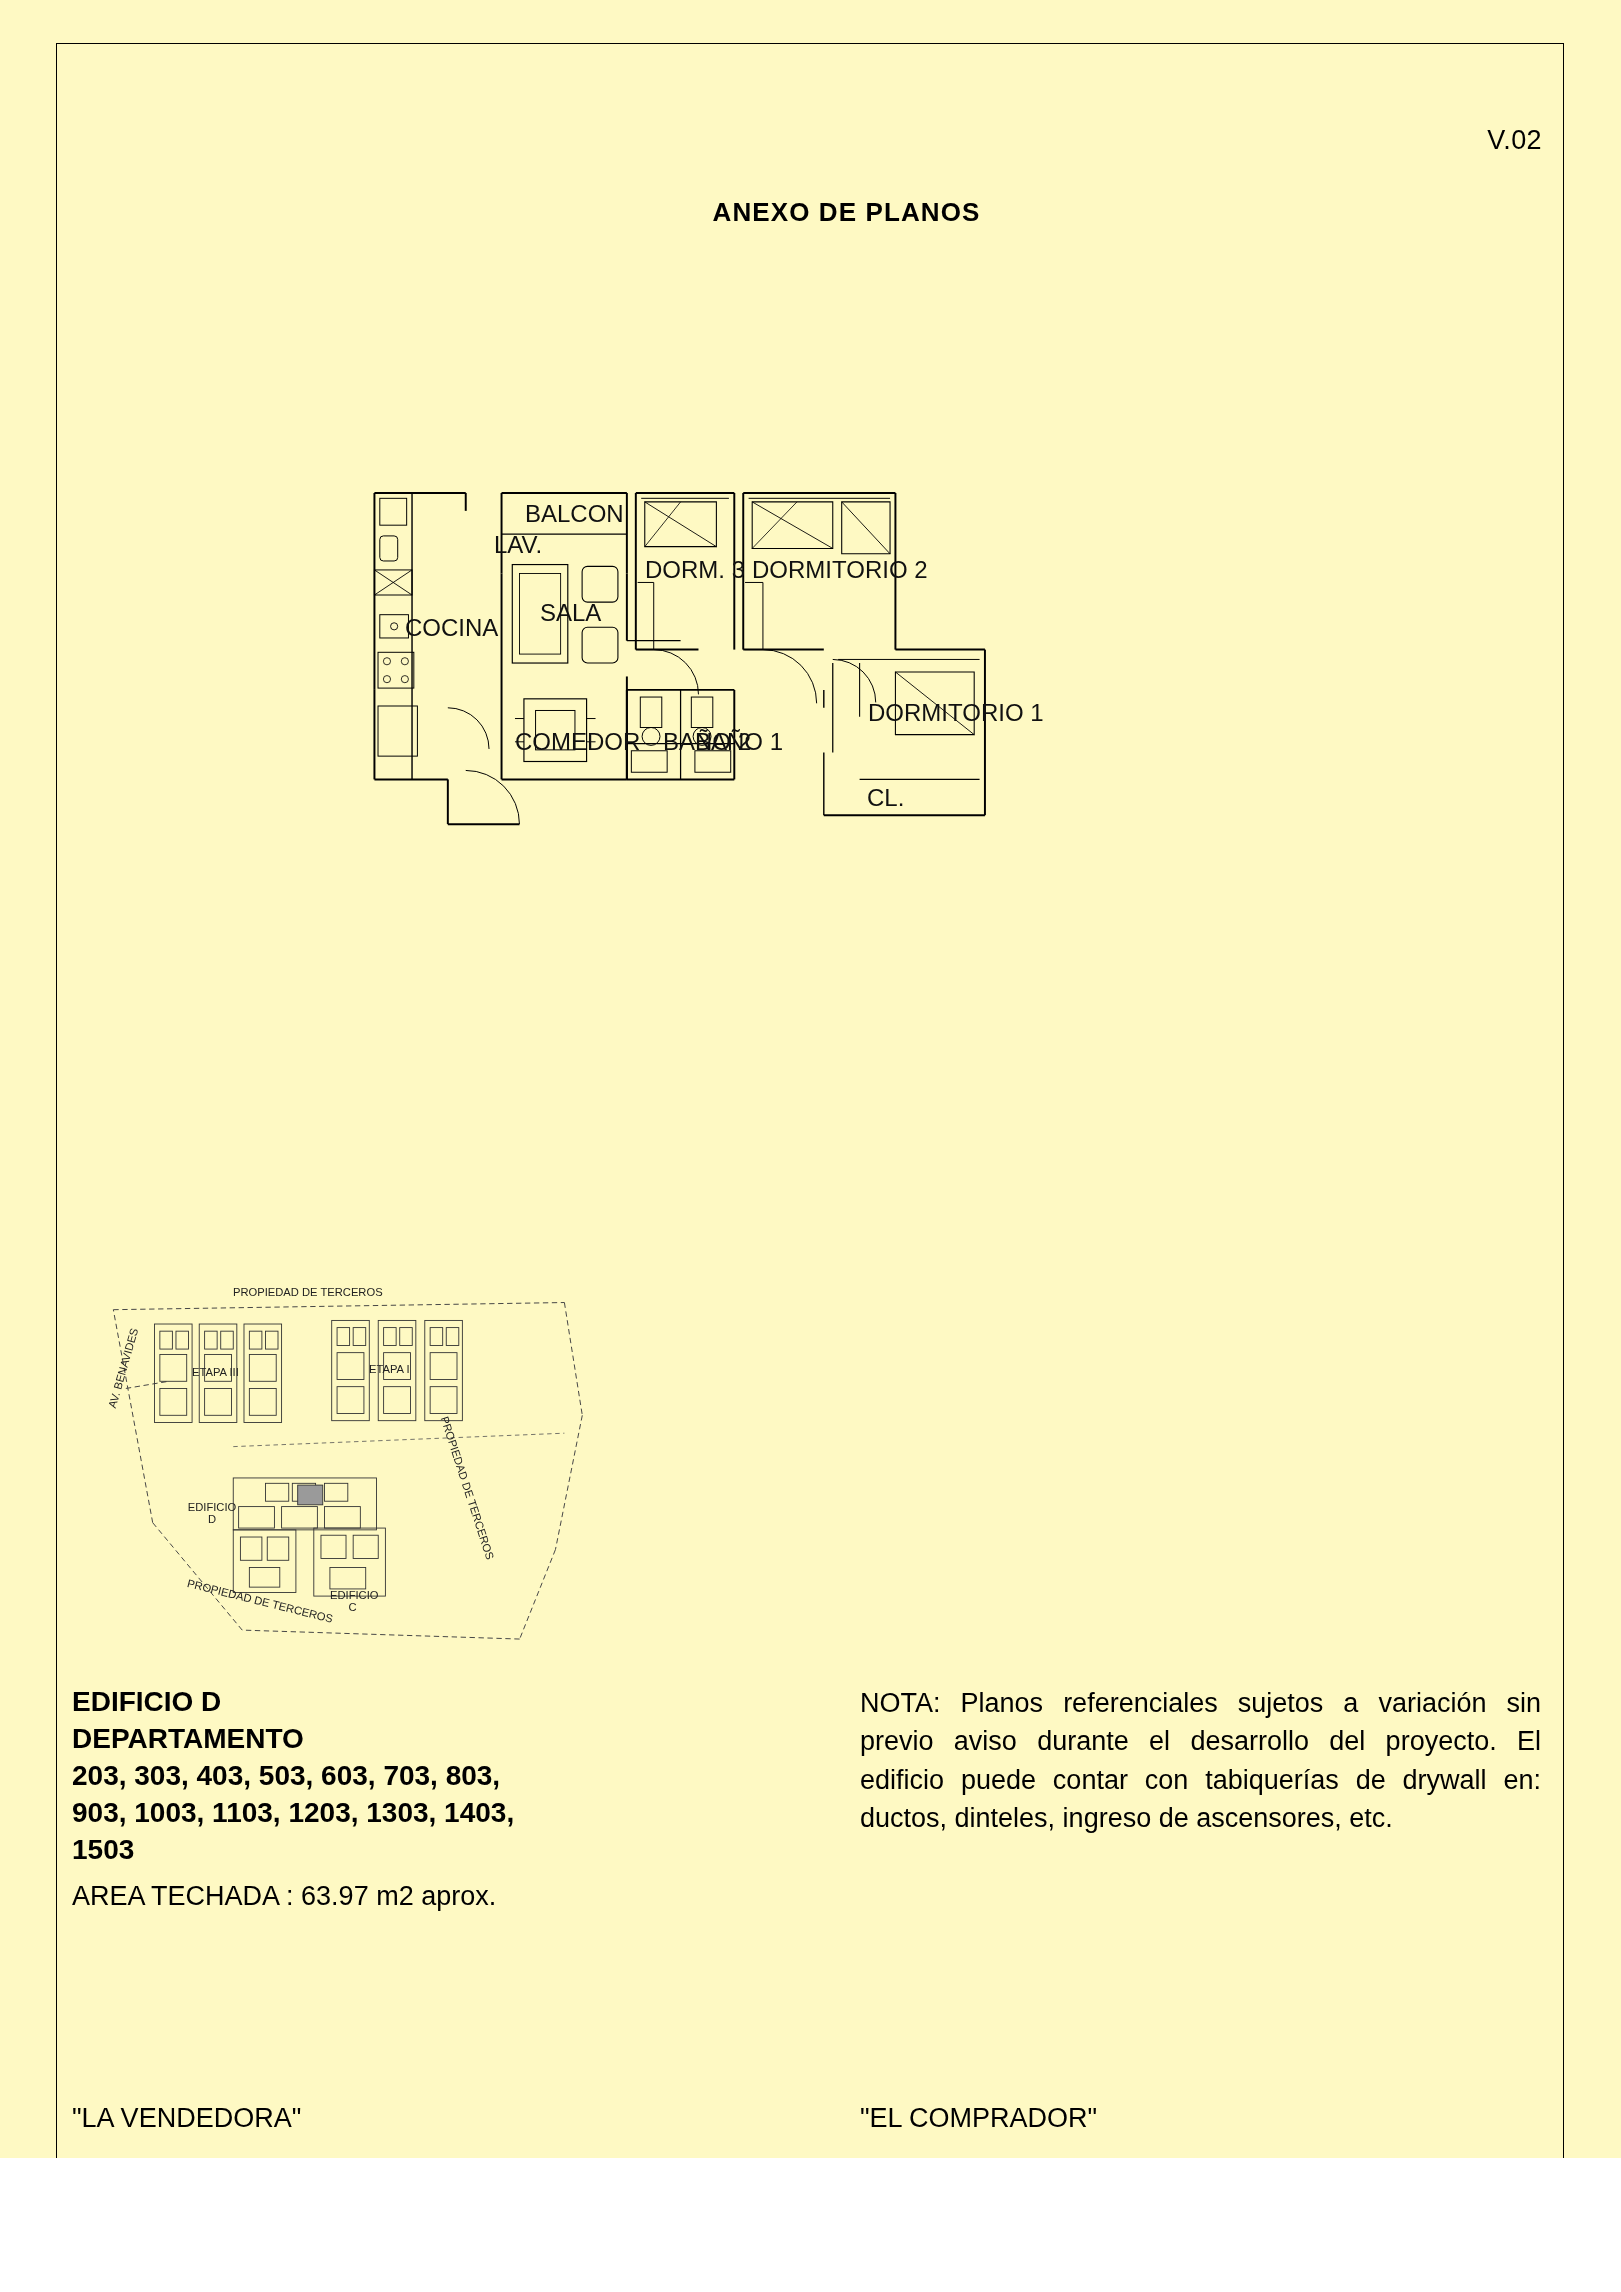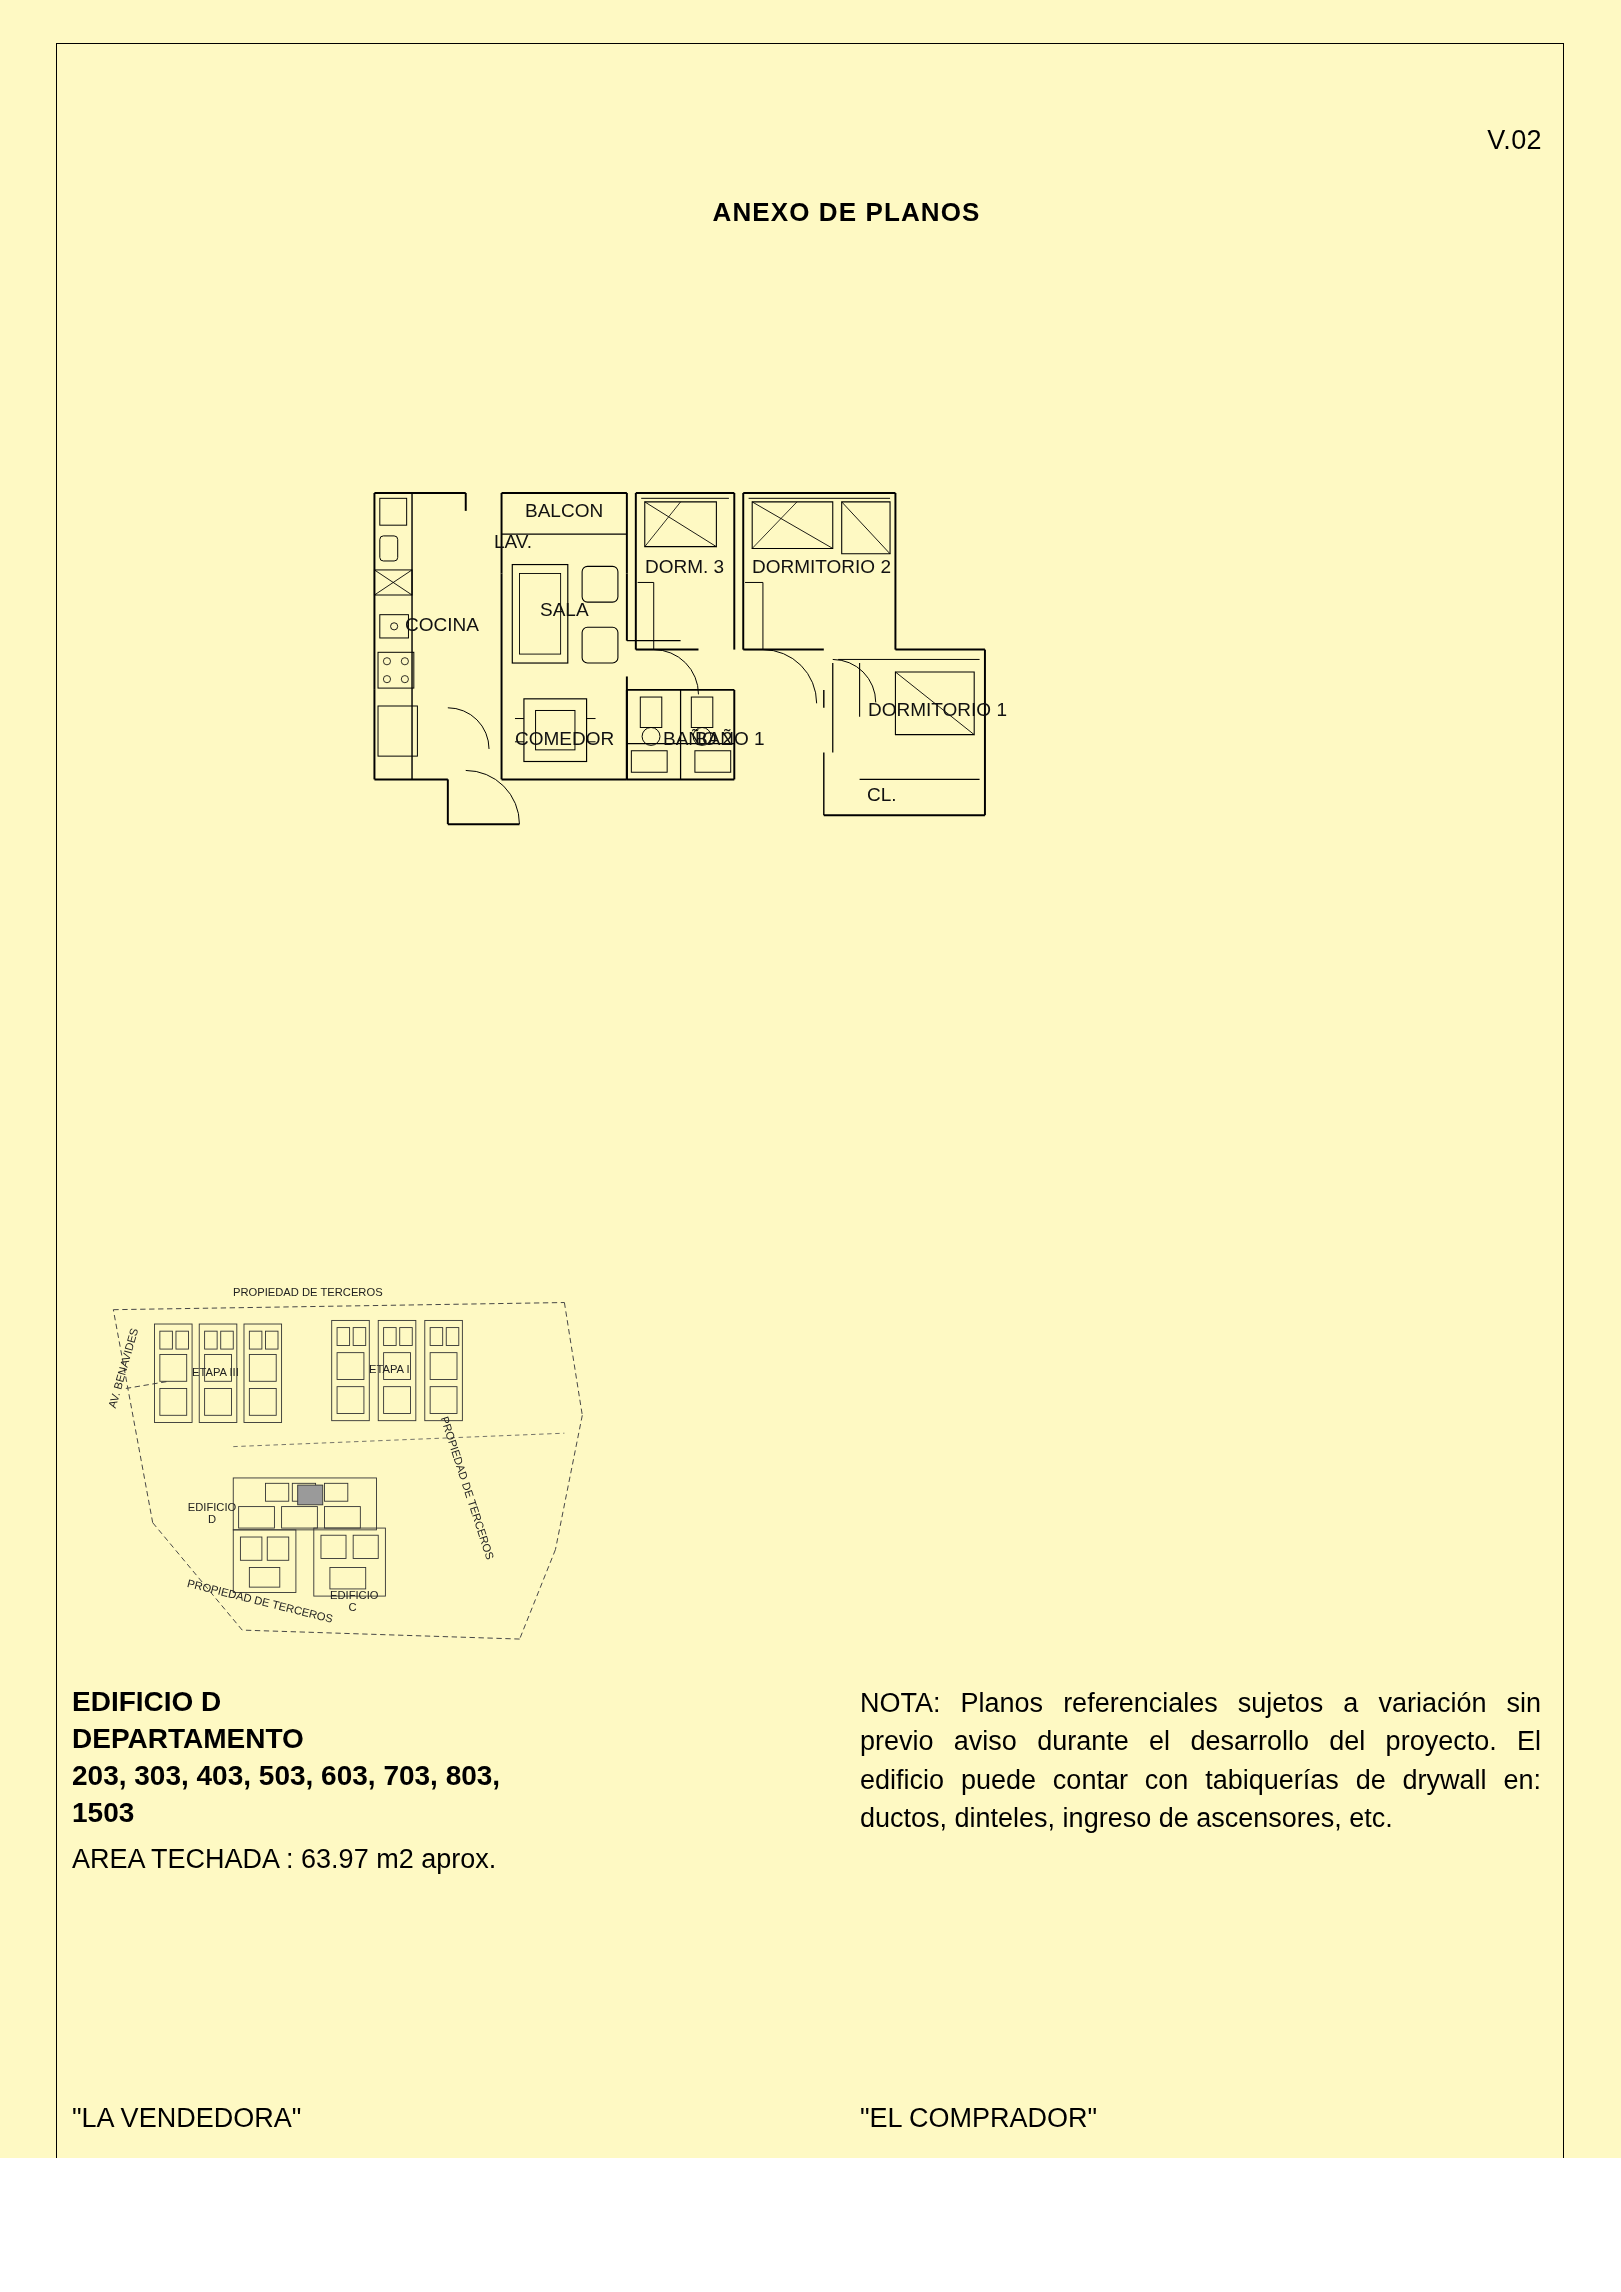--- a/index.html
+++ b/index.html
@@ -51,21 +51,21 @@
   #plan {
     position: absolute;
     left: 358px;
     top: 484px;
     width: 860px;
     height: 555px;
   }
   #plan svg { display: block; }
   .plan-label {
     position: absolute;
-    font-size: 19px;
+    font-size: 24px;
     white-space: nowrap;
     color: #111;
   }
 
   
   #sitemap {
     position: absolute;
     left: 99px;
     top: 1281px;
     width: 537px;
@@ -324,20 +324,21 @@
     <div class="site-label" style="left:351px; top:134px; transform:rotate(72deg); transform-origin:left top;">PROPIEDAD DE TERCEROS</div>
     <div class="site-label" style="left:90px; top:296px; transform:rotate(14deg); transform-origin:left top;">PROPIEDAD DE TERCEROS</div>
     <div class="site-label" style="left:86px; top:220px; width:54px; white-space:normal; text-align:center;">EDIFICIO D</div>
     <div class="site-label" style="left:231px; top:308px; width:45px; white-space:normal; text-align:center;">EDIFICIO C</div>
   </div>
 
   <div class="block-left">
     <div class="bl-line">EDIFICIO D</div>
     <div class="bl-line">DEPARTAMENTO</div>
     <div class="bl-line">203, 303, 403, 503, 603, 703, 803,</div>
+    <div class="bl-line">903, 1003, 1103, 1203, 1303, 1403,</div>
     <div class="bl-line">1503</div>
     <div class="bl-area">AREA TECHADA   : 63.97 m2 aprox.</div>
   </div>
 
   <div class="block-right">NOTA: Planos referenciales sujetos a variación sin previo aviso durante el desarrollo del proyecto. El edificio puede contar con tabiquerías de drywall en: ductos, dinteles, ingreso de ascensores, etc.</div>
 
   <div class="sign-left">"LA VENDEDORA"</div>
   <div class="sign-right">"EL COMPRADOR"</div>
 
 </div>

